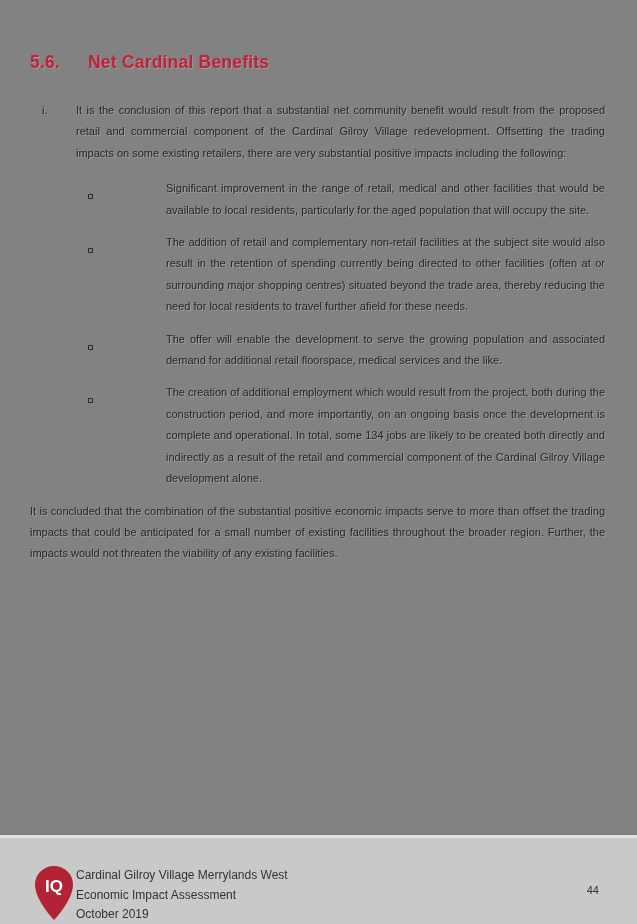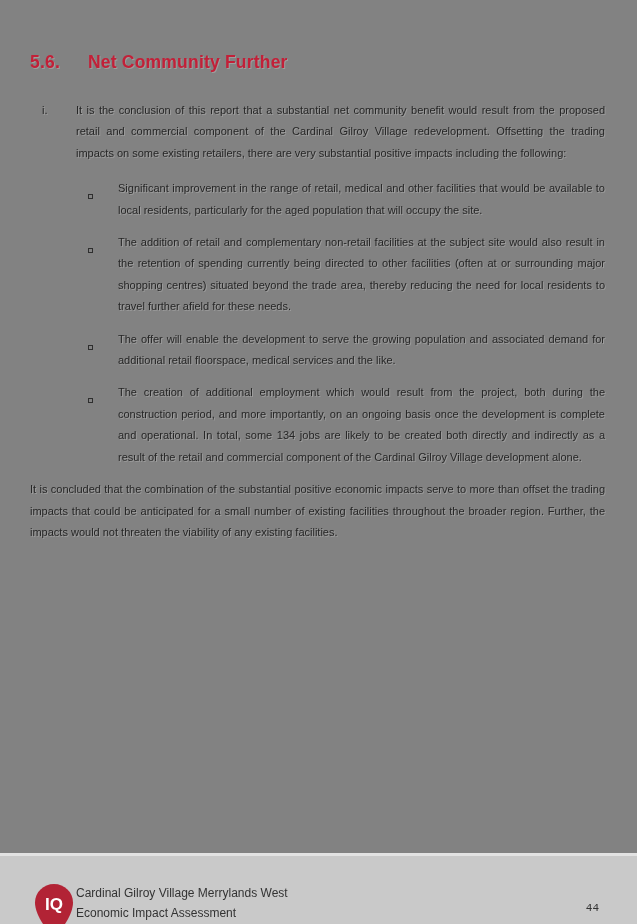--- a/index.html
+++ b/index.html
@@ -52,26 +52,26 @@
     line-height: 21.4px;
     margin-bottom: 11px;
   }
   .bullet .b-marker-cell { flex: 0 0 30px; width: 30px; padding-top: 7px; }
   .bullet .b-marker {
     display: inline-block;
     width: 5px; height: 5px;
     border: 1.2px solid #2e2e2e;
     background: transparent;
   }
-  .bullet .b-text { flex: 1; text-align: justify; }
+  .bullet .b-text { flex: 1; text-align: justify; margin-left: 48px; }
 
   .footer {
     position: absolute;
     left: 0; right: 0; bottom: 0;
-    height: 71px;
+    height: 89px;
     background: #c9c9c9;
     border-top: 3px solid #e2e2e2;
   }
   .footer-logo {
     position: absolute;
     left: 32px;
     top: 26px;
     width: 44px;
     height: 58px;
   }
@@ -82,33 +82,32 @@
     font-size: 12px;
     color: #333333;
     line-height: 19.5px;
   }
   .page-num {
     position: absolute;
     right: 38px;
     top: 46px;
     font-size: 11px;
     color: #333333;
-    font-family: Liberation Mono, monospace;
   }
 </style>
 </head>
 <body>
 
 <div class="page">
 
   <div class="content">
 
     <div class="heading" style="color: rgb(194, 32, 56);">
       <span class="h-num">5.6.</span>
-      <span class="h-title">Net Community Further</span>
+      <span class="h-title">Net Cardinal Benefits</span>
     </div>
 
     <div class="para">
       <span class="p-label">i.</span>
       <div class="p-text">It is the conclusion of this report that a substantial net community benefit would result from the proposed retail and commercial component of the Cardinal Gilroy Village redevelopment. Offsetting the trading impacts on some existing retailers, there are very substantial positive impacts including the following:</div>
     </div>
 
     <div class="bullet-list">
 
       <div class="bullet">

